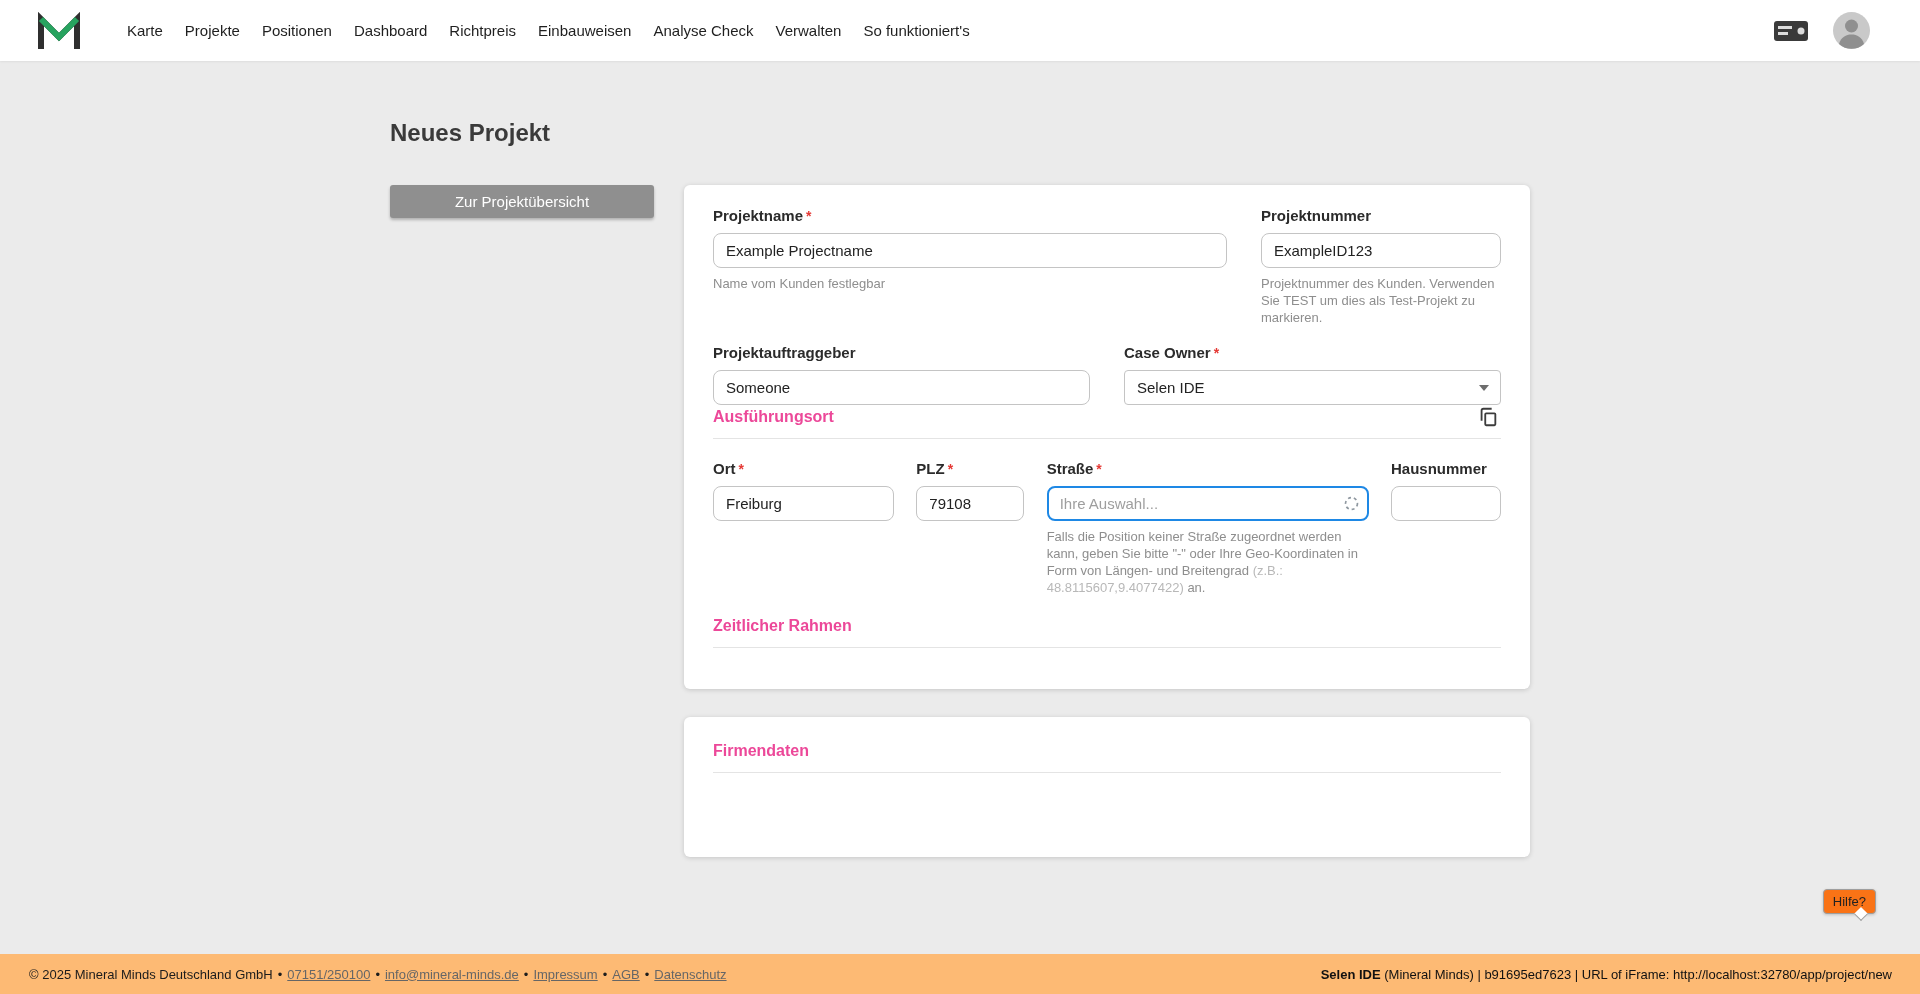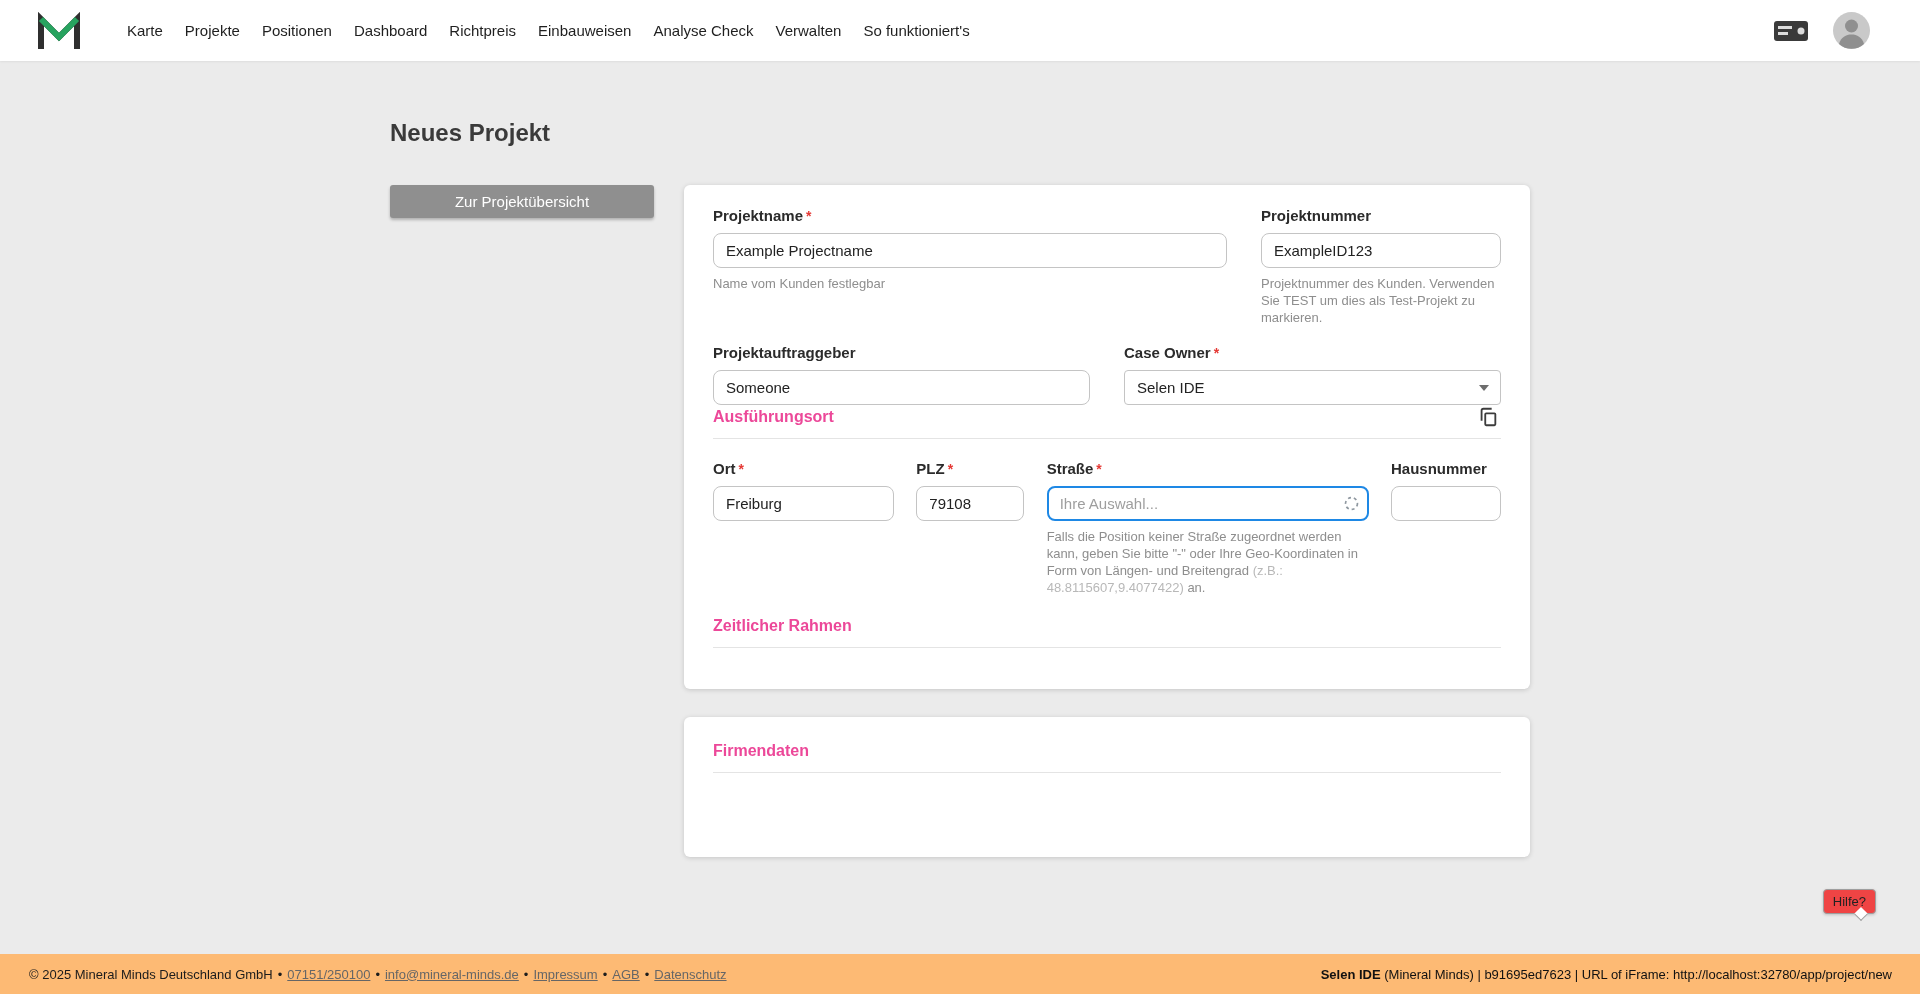--- a/index.html
+++ b/index.html
@@ -84,21 +84,21 @@
 
   .section-row { display:flex; justify-content:space-between; align-items:center; height:24px; }
   .section-title { font-size:16px; font-weight:700; color:#ec4899; }
   .copy-btn { background:none; border:none; cursor:pointer; padding:2px; display:flex; }
   hr.divider { border:none; border-top:1px solid #e4e4e4; margin:9px 0 21px; }
   .card-second hr.divider { margin-bottom:0; }
 
   
   .help-bubble {
     position:absolute; top:889px; right:44px; z-index:20; cursor:pointer;
-    background:#ef4444; border:1px solid #9e9e9e; border-radius:4px;
+    background:#f97316; border:1px solid #9e9e9e; border-radius:4px;
     padding:4px 9px; font-size:13px; color:#222; box-shadow:0 1px 3px rgba(0,0,0,0.18);
   }
   .help-bubble::after {
     content:""; position:absolute; bottom:-5.5px; right:9px; width:9px; height:9px;
     background:#fff; border-right:1px solid #9e9e9e; border-bottom:1px solid #9e9e9e;
     transform:rotate(45deg);
   }
 
   
   .footer {

